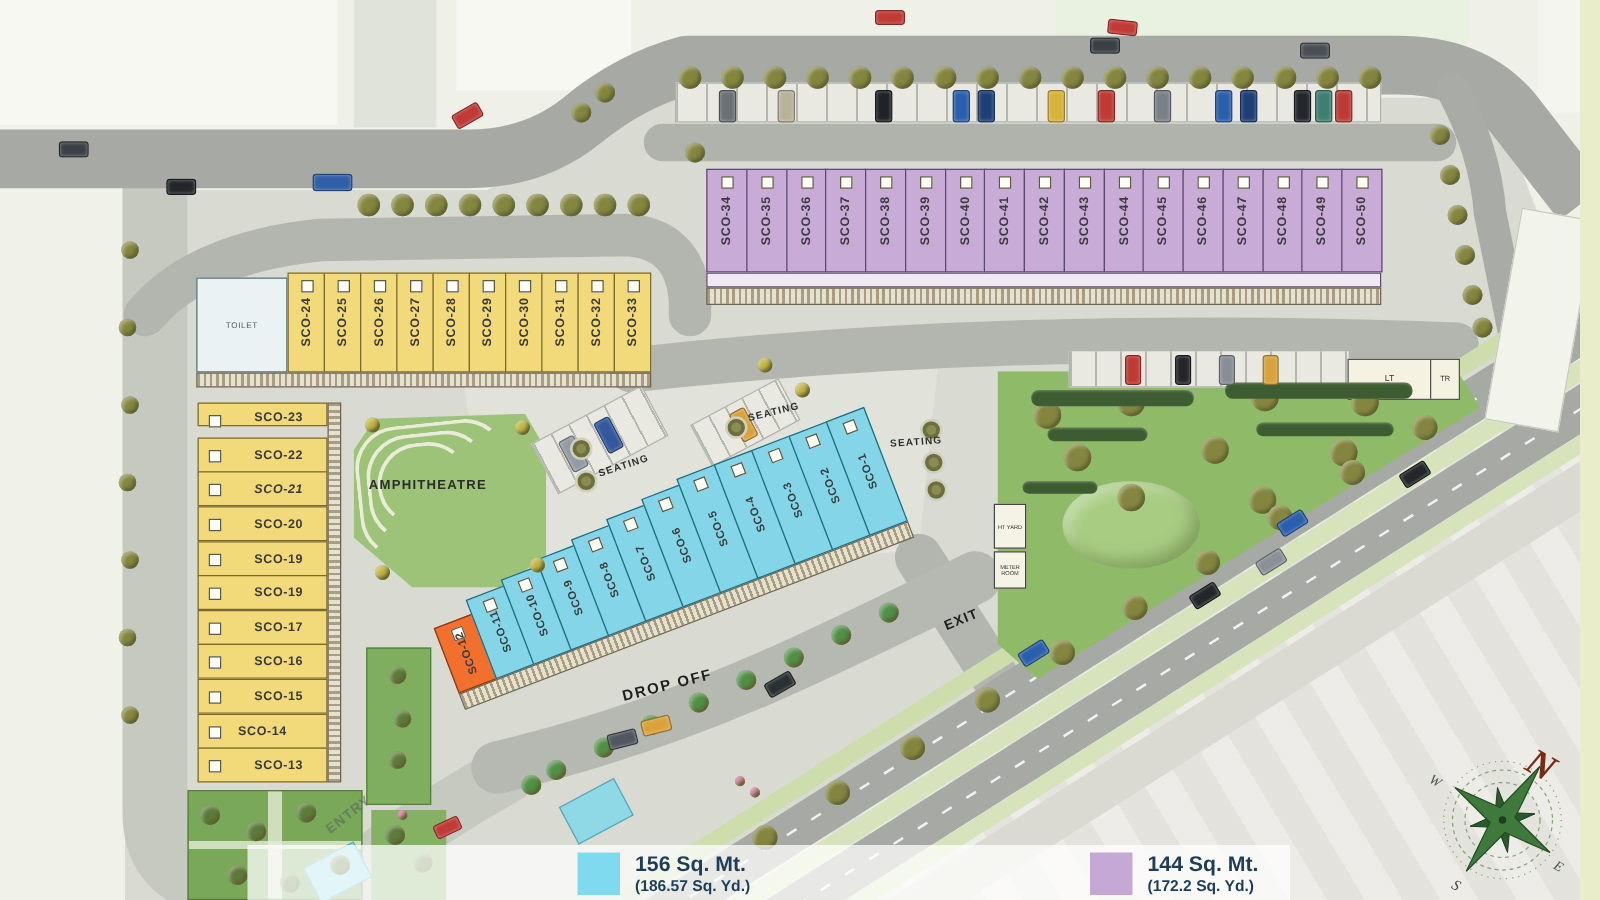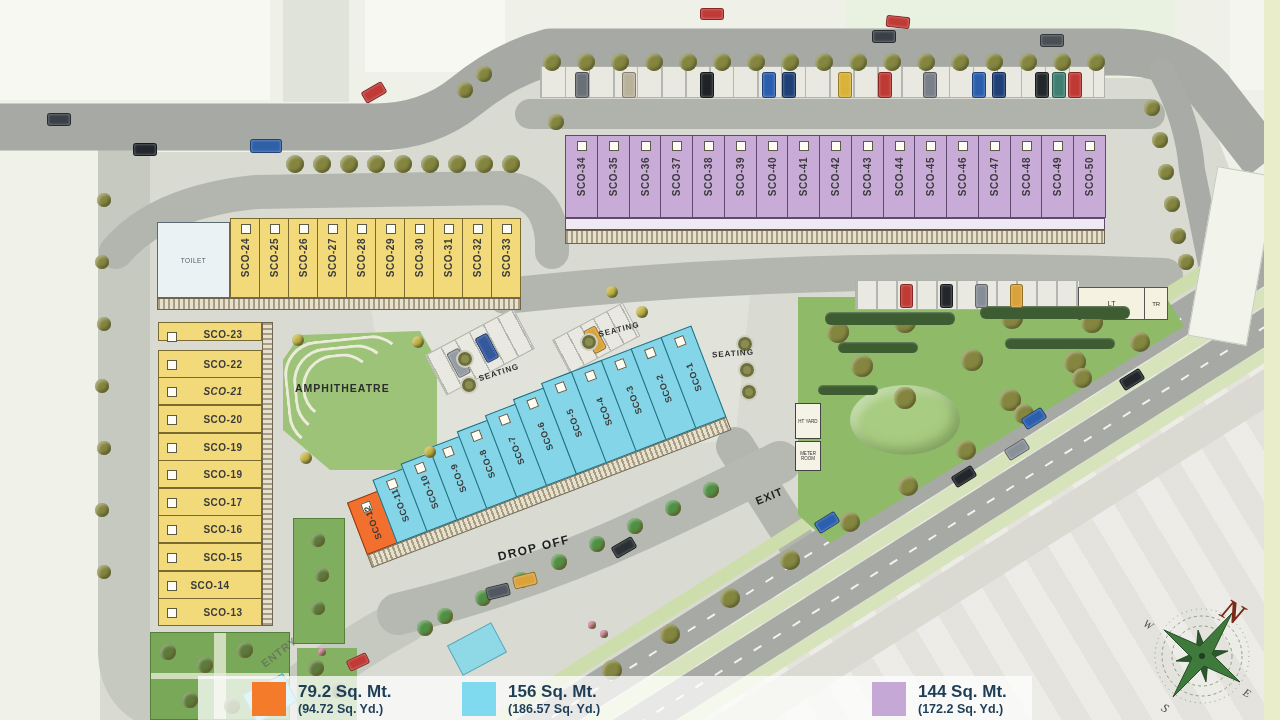--- a/index.html
+++ b/index.html
@@ -496,27 +496,20 @@
   <div class="maplabel" style="left:295px;top:382px;font-size:10.5px;letter-spacing:1px;color:#2d2d2d;">AMPHITHEATRE</div>
   <div class="maplabel" style="left:598px;top:325px;font-size:8px;letter-spacing:1px;transform:rotate(-14deg);">SEATING</div>
   <div class="maplabel" style="left:712px;top:349px;font-size:8px;letter-spacing:1px;transform:rotate(-4deg);">SEATING</div>
   <div class="maplabel" style="left:478px;top:368px;font-size:8px;letter-spacing:1px;transform:rotate(-18deg);">SEATING</div>
   <div class="maplabel" style="left:497px;top:541px;font-size:12px;letter-spacing:1.5px;transform:rotate(-14deg);color:#1f1f1f;">DROP OFF</div>
   <div class="maplabel" style="left:755px;top:490px;font-size:11px;letter-spacing:1px;transform:rotate(-22deg);color:#1f1f1f;">EXIT</div>
   <div class="maplabel" style="left:258px;top:646px;font-size:11px;letter-spacing:1px;transform:rotate(-38deg);color:rgba(90,90,95,.55);">ENTRY</div>
 
   <div class="abs z6" style="left:198px;top:676px;width:834px;height:44px;background:rgba(255,255,255,.74);"></div>
   <div class="abs z6" id="legend-items" style="left:0;top:0;width:1280px;height:720px;pointer-events:none;">
-      <div class="legend-item" style="left:252px;top:682px;pointer-events:auto;">
-        <div class="legend-sw" style="background:#f47b2a;"></div>
-        <div>
-          <div class="legend-main">79.2 Sq. Mt.</div>
-          <div class="legend-sub">(94.72 Sq. Yd.)</div>
-        </div>
-      </div>
       <div class="legend-item" style="left:462px;top:682px;pointer-events:auto;">
         <div class="legend-sw" style="background:#7fd9ef;"></div>
         <div>
           <div class="legend-main">156 Sq. Mt.</div>
           <div class="legend-sub">(186.57 Sq. Yd.)</div>
         </div>
       </div>
       <div class="legend-item" style="left:872px;top:682px;pointer-events:auto;">
         <div class="legend-sw" style="background:#c5a8d6;"></div>
         <div>

